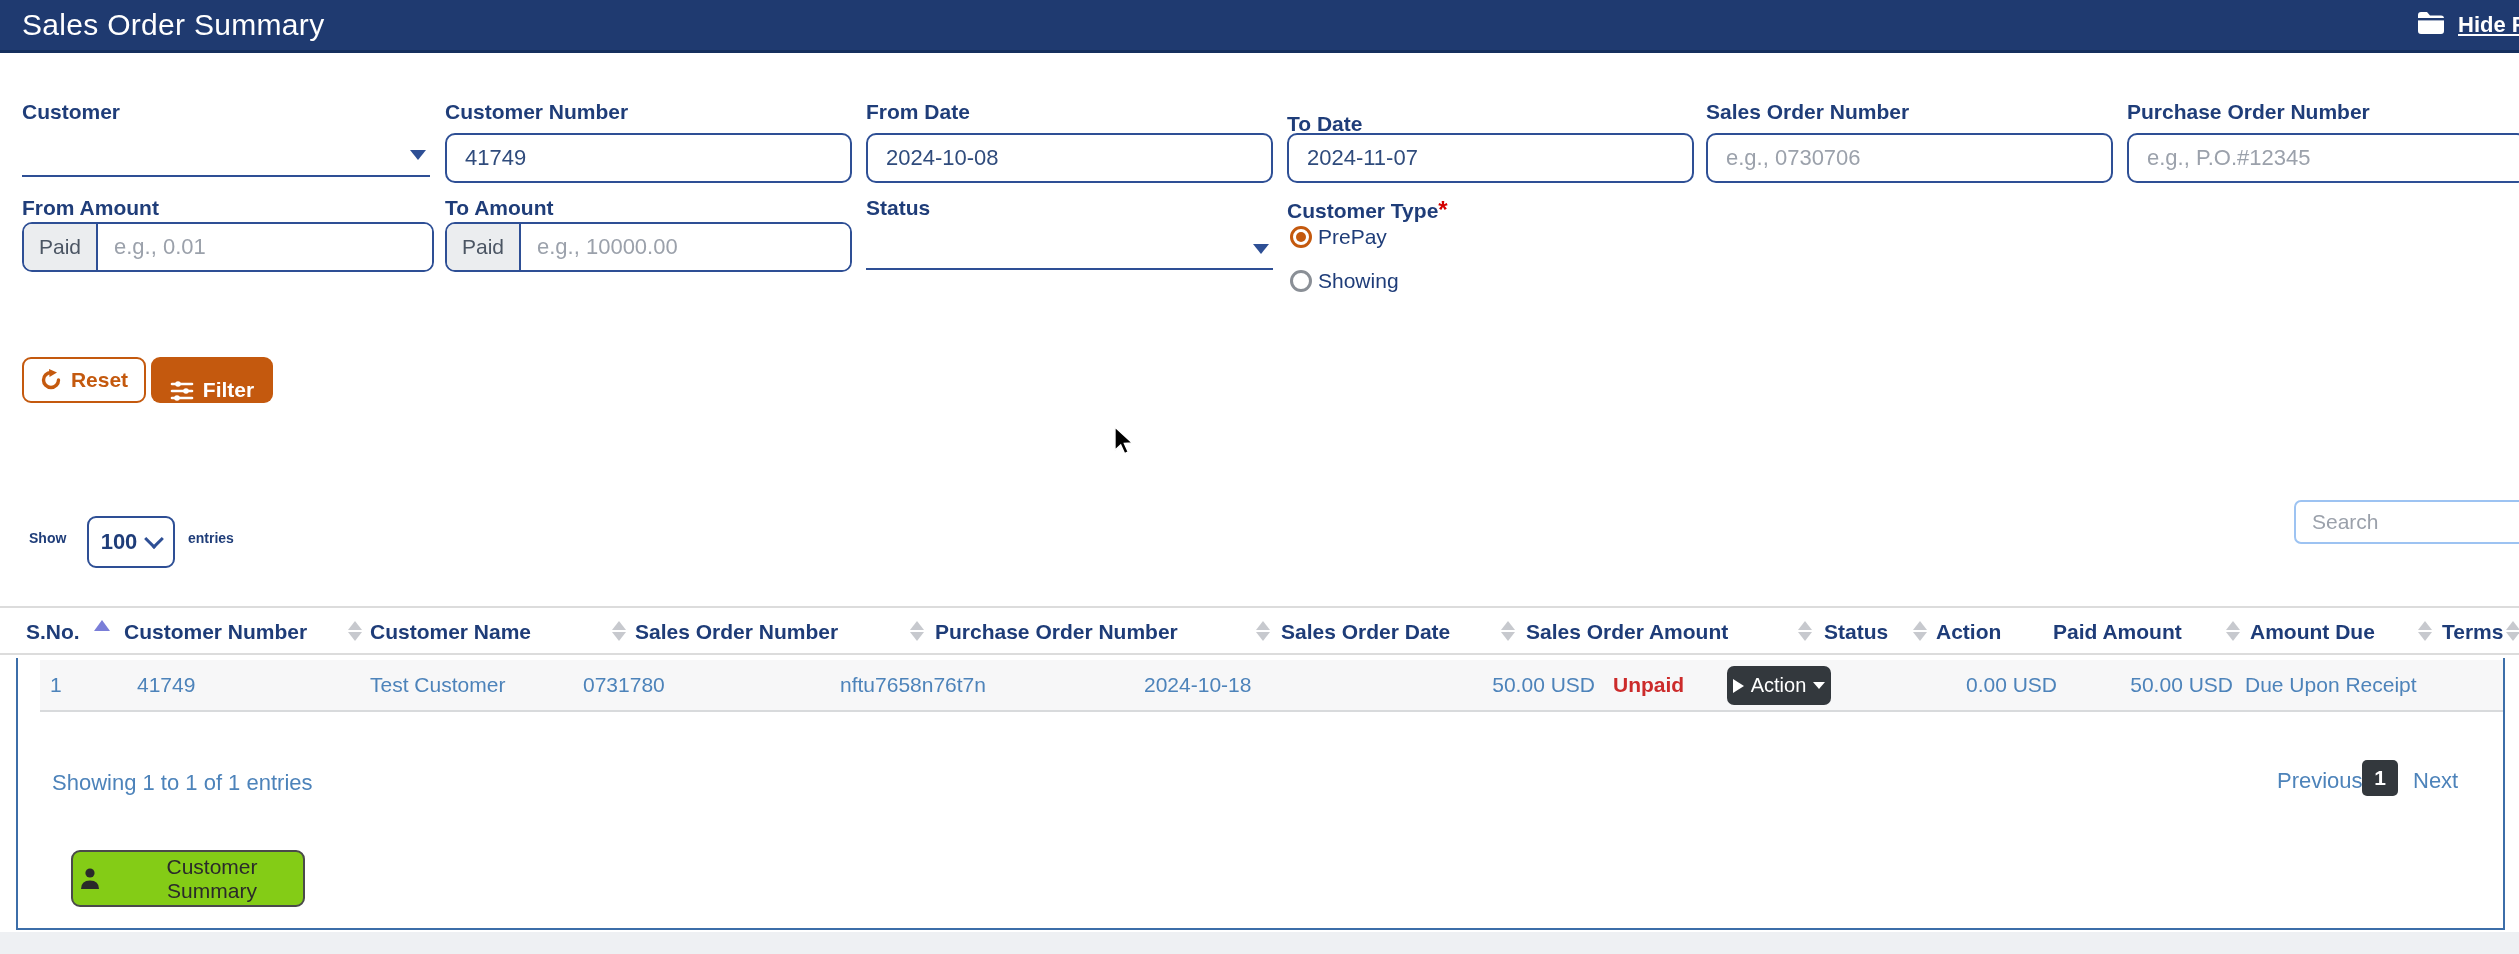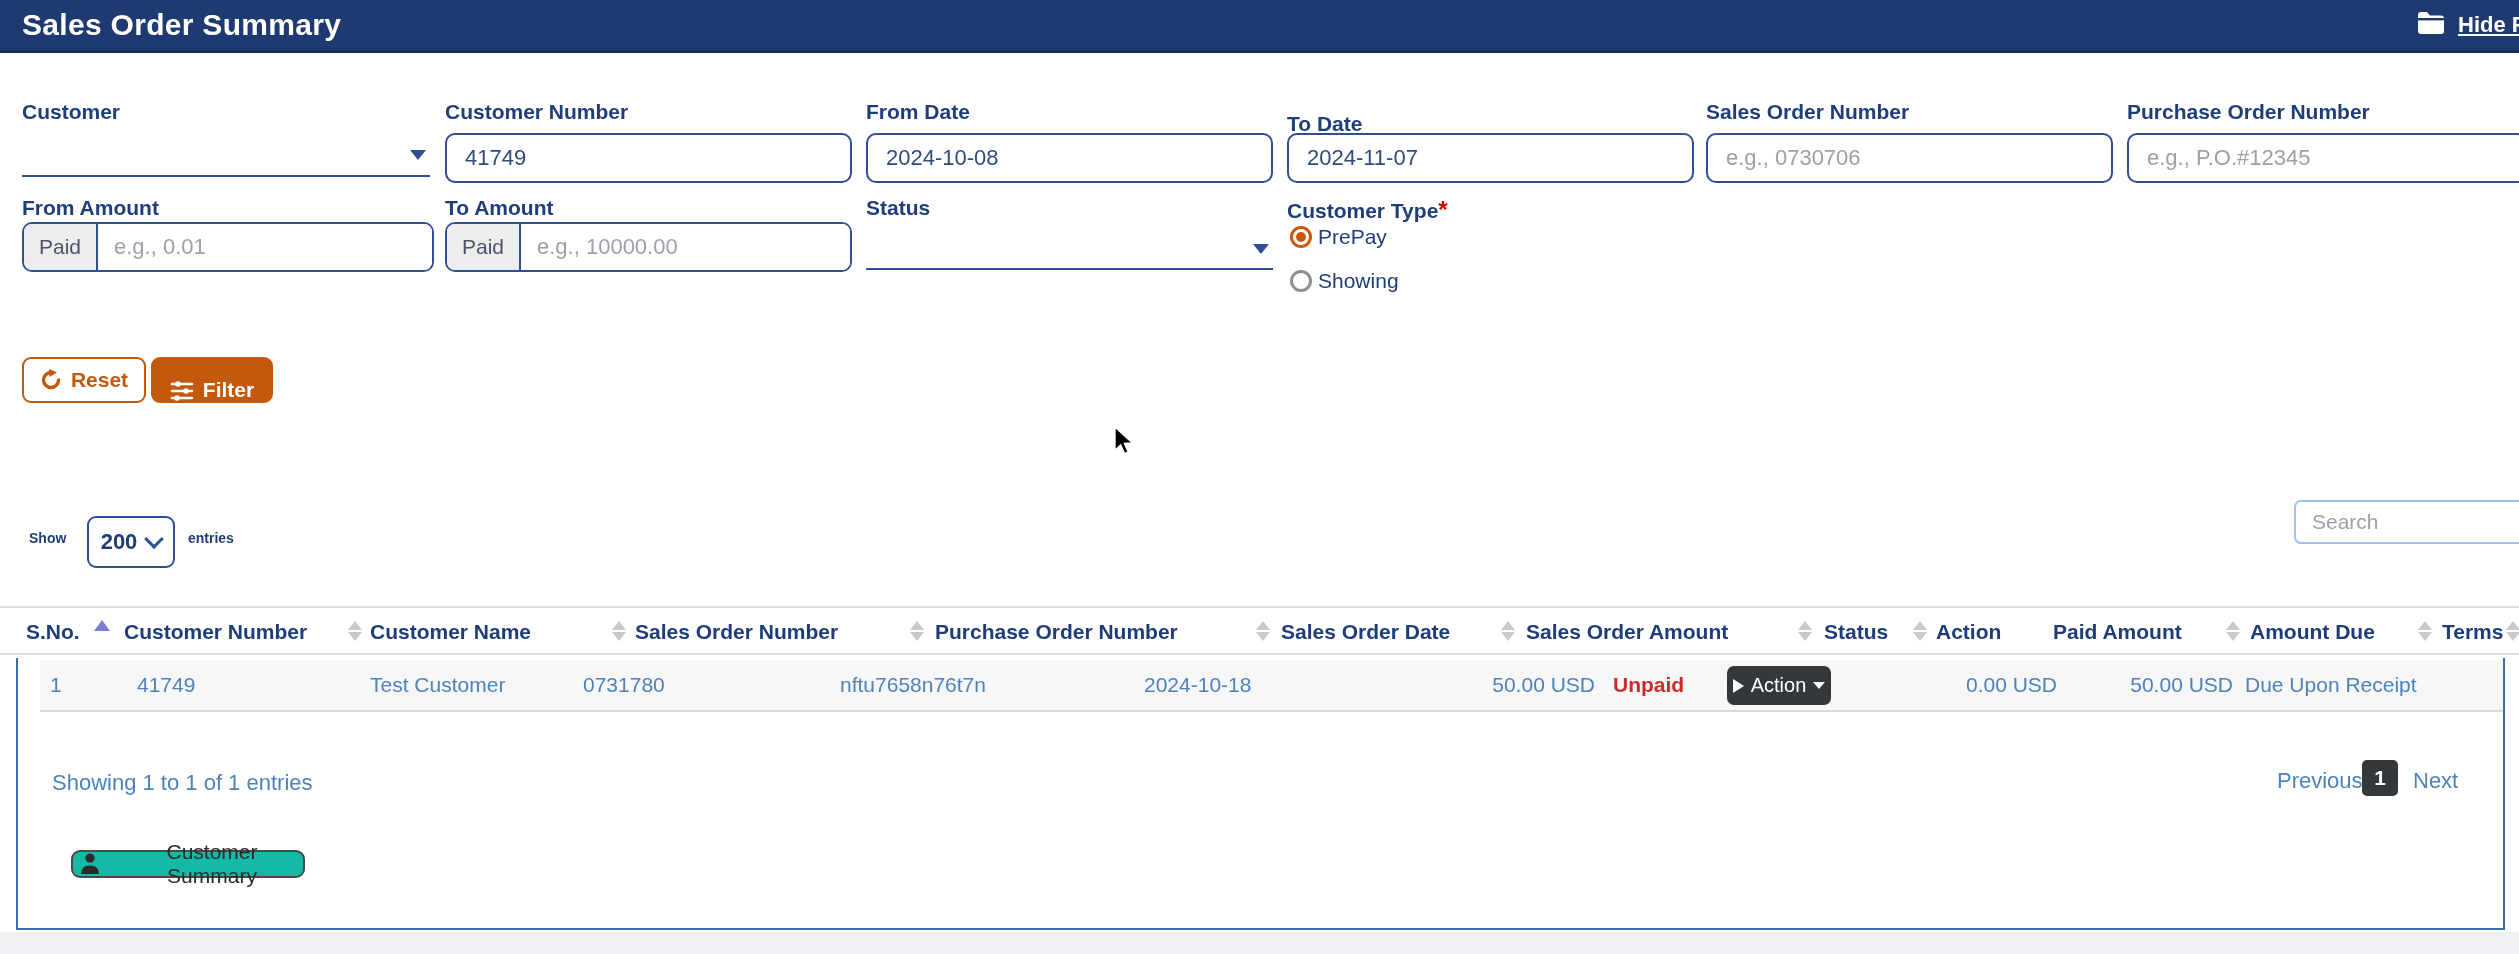--- a/index.html
+++ b/index.html
@@ -1,21 +1,21 @@
 <!DOCTYPE html>
 <html><head>
 <meta charset="utf-8">
 <style>
   html,body{margin:0;padding:0;}
   body{font-family:"Liberation Sans","DejaVu Sans",sans-serif;background:#fff;}
   #app{position:relative;width:2519px;height:954px;background:#fff;overflow:hidden;}
 
   
   .topbar{position:absolute;left:0;top:0;width:2519px;height:50px;background:#1f3a70;border-bottom:3px solid #16305e;}
-  .page-title{position:absolute;left:22px;top:0;line-height:50px;color:#ffffff;font-size:30px;font-weight:bold;letter-spacing:.3px;}
+  .page-title{position:absolute;left:22px;top:0;line-height:50px;color:#ffffff;font-size:30px;font-weight:normal;letter-spacing:.3px;}
   .hidefilter{position:absolute;left:2416px;top:0;height:50px;display:flex;align-items:center;gap:12px;cursor:pointer;white-space:nowrap;}
   .hidefilter span.txt{color:#fff;font-size:22px;text-decoration:underline;font-weight:bold;}
 
   
   .lbl{position:absolute;color:#1f3d79;font-size:21px;font-weight:bold;white-space:nowrap;}
   .req{color:#d40000;font-size:24px;font-weight:bold;}
   .inp{position:absolute;height:50px;box-sizing:border-box;border:2px solid #2e4f95;border-radius:10px;
        font-family:"Liberation Sans",sans-serif;font-size:22px;color:#2f4b7c;padding:0 18px;background:#fff;outline:none;}
   input::placeholder{color:#9ba1ab;}
   .uselect{position:absolute;height:42px;border-bottom:2px solid #2e4f95;}
@@ -65,21 +65,21 @@
 
   
   .panel{position:absolute;left:16px;top:658px;width:2489px;height:272px;box-sizing:border-box;
       border-left:2px solid #3c6ea9;border-right:2px solid #3c6ea9;border-bottom:2px solid #3c6ea9;pointer-events:none;}
 
   .summary{position:absolute;left:52px;top:770px;color:#4d83ba;font-size:22px;}
   .pg-link{position:absolute;top:768px;color:#4d83ba;font-size:22px;cursor:pointer;white-space:nowrap;}
   .pg-cur{position:absolute;left:2362px;top:760px;width:36px;height:36px;background:#33383d;border-radius:5px;color:#fff;
       font-size:21px;font-weight:bold;display:flex;align-items:center;justify-content:center;cursor:pointer;}
 
-  .cs-btn{position:absolute;left:71px;top:850px;width:234px;height:28px;box-sizing:border-box;background:#14b8a6;border:2px solid #4a4a4a;
+  .cs-btn{position:absolute;left:71px;top:850px;width:234px;height:57px;box-sizing:border-box;background:#84cc16;border:2px solid #4a4a4a;
       border-radius:9px;color:#2a2a2a;font-size:21px;display:flex;align-items:center;justify-content:center;gap:26px;cursor:pointer;font-family:"Liberation Sans",sans-serif;}
 
   .bottom-strip{position:absolute;left:0;top:932px;width:2519px;height:22px;background:#eef0f3;}
 
   .cursor{position:absolute;left:1108px;top:424px;pointer-events:none;}
 </style>
 </head>
 <body>
 
 <div id="app">
@@ -161,21 +161,21 @@
           <circle cx="8" cy="4" r="2.8" fill="#fff"></circle>
           <circle cx="16" cy="11" r="2.8" fill="#fff"></circle>
           <circle cx="7" cy="18" r="2.8" fill="#fff"></circle>
         </svg>
     </span>
     <span>Filter</span>
   </button>
 
   <div class="show-lbl" style="left:29px;">Show</div>
   <div class="page-select">
-    <span>200</span>
+    <span>100</span>
     <span class="chev"></span>
   </div>
   <div class="show-lbl" style="left:188px;">entries</div>
   <input class="search" placeholder="Search" style="">
 
   <div class="t-border" style="top:606px;"></div>
   <div class="t-border" style="top:653px;"></div>
 
   <div class="th" style="left:26px;">S.No.</div>
   <div class="sort-asc" style="left:94px;"></div>

